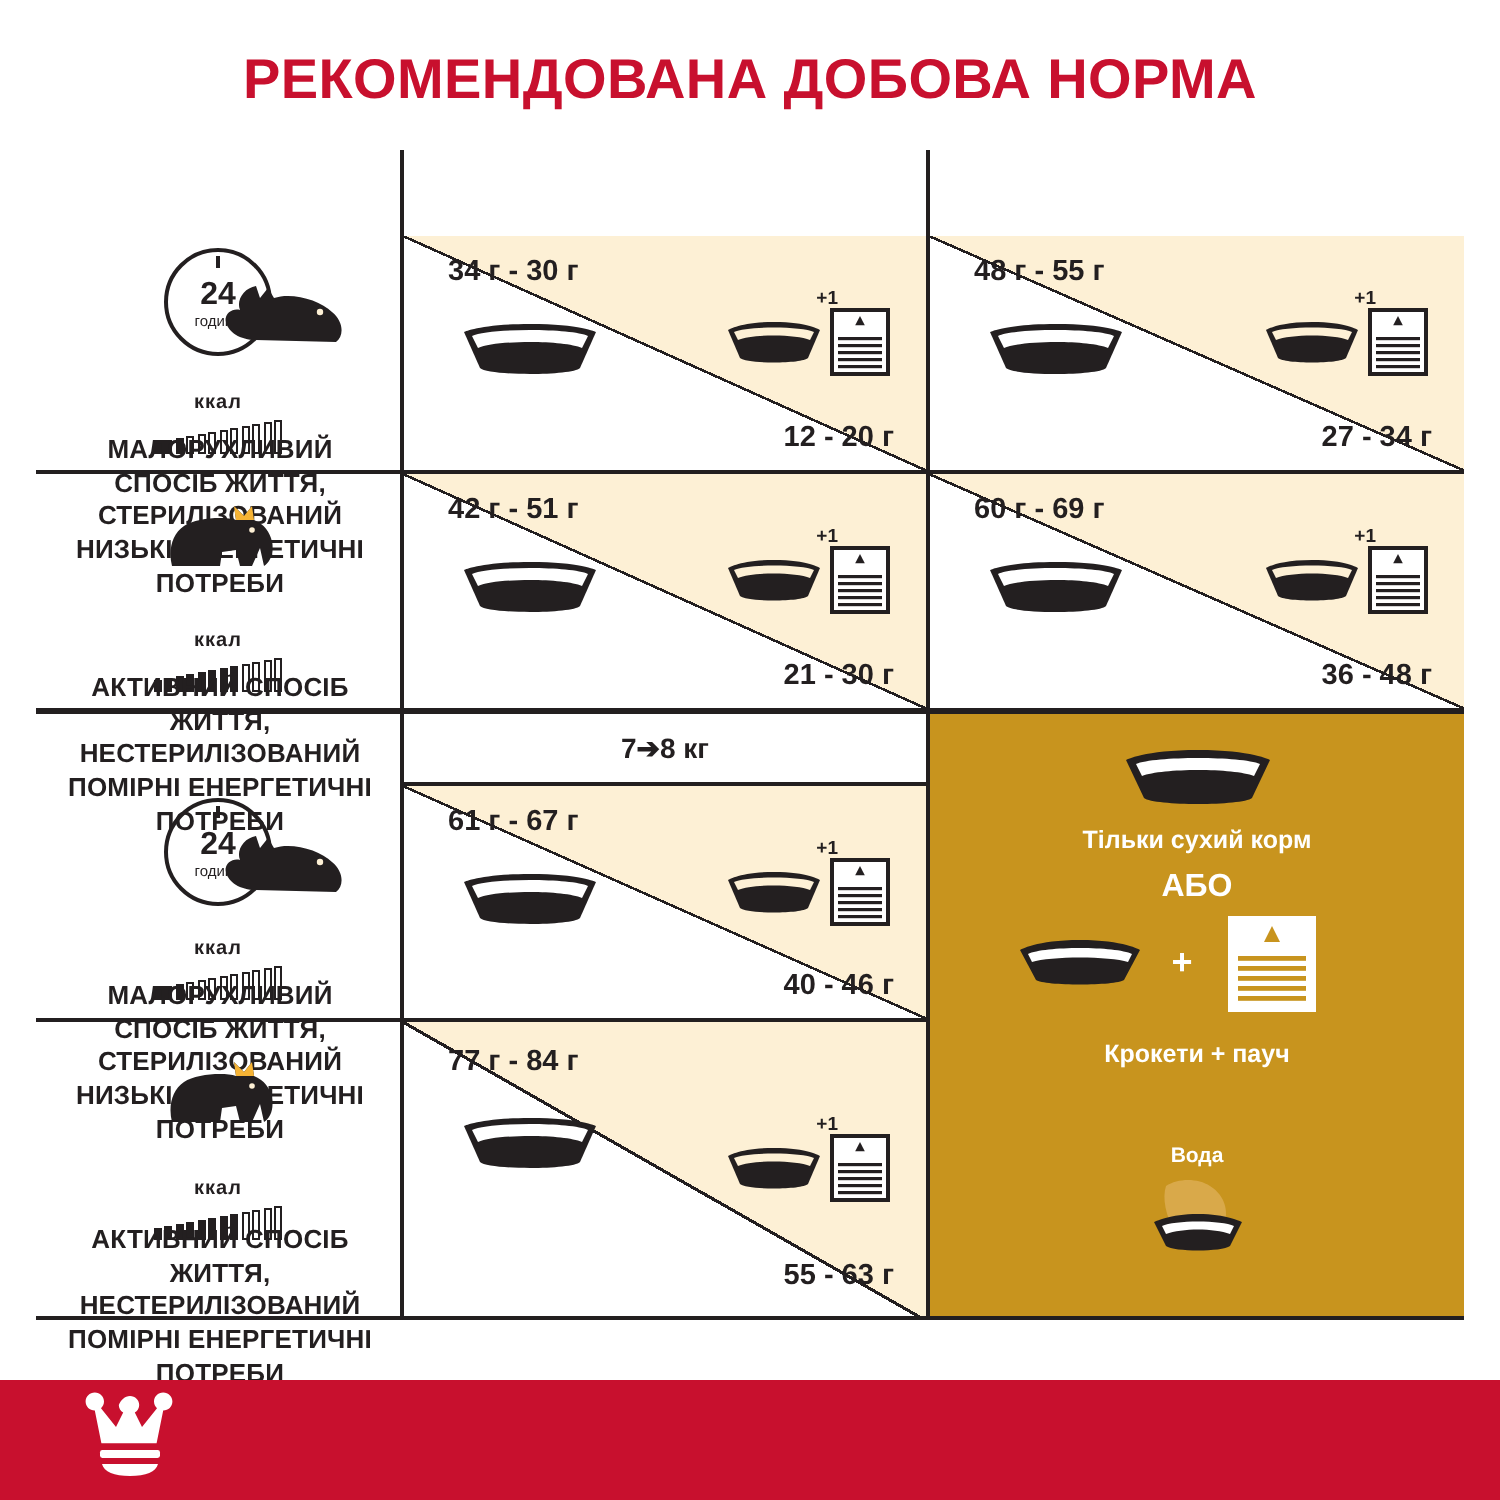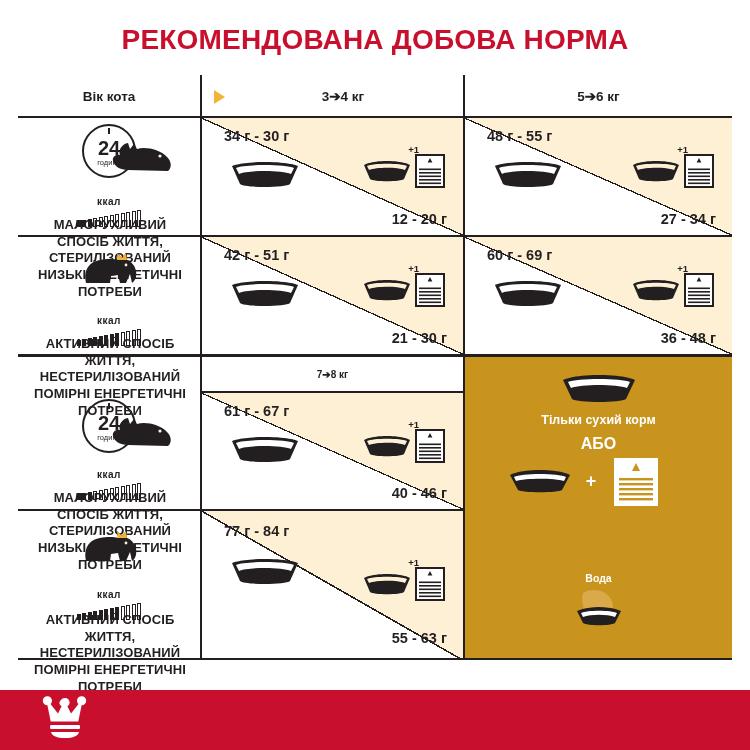--- a/index.html
+++ b/index.html
@@ -57,21 +57,21 @@
     position:absolute;left:0;width:182px;
     display:flex;flex-direction:column;align-items:center;
   }
   .clock{
     position:relative;width:50px;height:50px;border-radius:50%;
     border:2.5px solid #231f20;background:transparent;
     display:flex;flex-direction:column;align-items:center;justify-content:center;
     margin-top:6px;
   }
   .clock .tick{position:absolute;top:2px;left:50%;width:2px;height:6px;background:#231f20;transform:translateX(-50%);}
-  .clock .num{font-size:20px;font-weight:bold;line-height:1;margin-top:2px;}
+  .clock .num{font-size:16px;font-weight:bold;line-height:1;margin-top:2px;}
   .clock .sub{font-size:7.5px;line-height:1;margin-top:1px;}
 
   .kcal{
     font-size:10px;font-weight:bold;letter-spacing:.5px;margin-top:2px;
   }
   .desc{
     font-size:13px;font-weight:bold;line-height:1.28;text-align:center;margin-top:3px;
     letter-spacing:.1px;
   }
 
@@ -109,27 +109,20 @@
 </style>
 </head>
 <body>
 
 <div class="page">
 
   <div class="title">РЕКОМЕНДОВАНА ДОБОВА НОРМА</div>
 
   <div class="table">
 
-    <div class="hdr">
-      <div class="hdr-cell" style="left:0;width:182px;">Вік кота</div>
-      <div class="arrow-right" style="left:196px;top:15px;"></div>
-      <div class="hdr-cell" style="left:205px;width:240px;">3➔4 кг</div>
-      <div class="hdr-cell" style="left:447px;width:267px;">5➔6 кг</div>
-      <div class="hdr-line" style="left:0;width:714px;"></div>
-    </div>
 
     <div class="row" style="top:43px;height:117px;">
 
       <div class="rowbg-white" style="left:0;top:0;width:182px;height:117px;"></div>
 
       <div class="valcell" style="left:184px;top:0;width:261px;height:117px;background:#ffffff;">
         <div class="wedge" style="left:0;top:0;width:261px;height:117px;background:linear-gradient(to bottom left,#fdf0d5 0 49.8%,#231f20 49.8% 50.4%,#ffffff 50.4% 100%);"></div>
         <div class="amt-top" style="left:22px;top:10px;">34 г - 30 г</div>
 
         <svg style="position:absolute;left:28px;top:42px;" width="70" height="30" viewBox="0 0 70 30">
@@ -298,21 +291,21 @@
       </div>
       <div class="desc" style="position:absolute;left:10px;top:96px;width:164px;">
         <div>АКТИВНИЙ СПОСІБ ЖИТТЯ,</div>
         <div>НЕСТЕРИЛІЗОВАНИЙ</div>
         <div>ПОМІРНІ ЕНЕРГЕТИЧНІ ПОТРЕБИ</div>
       </div>
     </div>
 
     <div class="hline" style="left:0;top:279px;width:714px;height:3px;"></div>
 
-    <div style="position:absolute;left:184px;top:282px;width:261px;height:34px;display:flex;align-items:center;justify-content:center;font-size:10px;font-weight:bold;">7➔8 кг</div>
+    <div style="position:absolute;left:184px;top:282px;width:261px;height:34px;display:flex;align-items:center;justify-content:center;font-size:14px;font-weight:bold;">7➔8 кг</div>
     <div class="hline" style="left:184px;top:316px;width:261px;"></div>
 
     <div style="position:absolute;left:447px;top:282px;width:267px;height:303px;background:#c8941e;">
       <svg style="position:absolute;left:50%;top:16px;transform:translateX(-50%);" width="76" height="32" viewBox="0 0 76 32">
         <path d="M2 7 C2 7 11 2 38 2 C65 2 74 7 74 7 L65 26 C60 30 16 30 11 26 Z" fill="#231f20"></path>
         <path d="M7 9 C16 5 60 5 69 9 L66 15 C56 11 20 11 10 15 Z" fill="#ffffff"></path>
       </svg>
       <div class="goldpanel gp-t1" style="left:0;top:56px;width:267px;">Тільки сухий корм</div>
       <div class="goldpanel gp-t2" style="left:0;top:78px;width:267px;">АБО</div>
 
@@ -327,20 +320,21 @@
           <rect x="6" y="26" width="34" height="2.4"></rect>
             <rect x="6" y="31" width="34" height="2.4"></rect>
           <rect x="6" y="36" width="34" height="2.4"></rect>
             <rect x="6" y="41" width="34" height="2.4"></rect>
           <rect x="6" y="21" width="34" height="2.4"></rect>
         </g>
         <path d="M23 6 l4 8 h-8 Z" fill="#c8941e"></path>
       </svg>
 
       <div class="goldpanel gp-t3" style="left:0;top:162px;width:267px;">
+        <div>Крокети + пауч</div>
       </div>
       <div class="goldpanel gp-t4" style="left:0;top:215px;width:267px;">Вода</div>
       <svg style="position:absolute;left:50%;top:232px;transform:translateX(-50%);" width="60" height="40" viewBox="0 0 60 40">
         <path d="M14 4 C20 0 30 0 36 4 C44 9 46 18 42 26 C38 33 22 33 18 26 C14 19 12 10 14 4 Z" fill="#d9a94a"></path>
         <path d="M8 22 C8 22 16 18 30 18 C44 18 52 22 52 22 L46 34 C42 37 18 37 14 34 Z" fill="#231f20"></path>
         <path d="M12 24 C18 21 42 21 48 24 L46 28 C38 25 22 25 14 28 Z" fill="#ffffff"></path>
       </svg>
     </div>
 
     <div class="row" style="top:318px;height:116px;">

